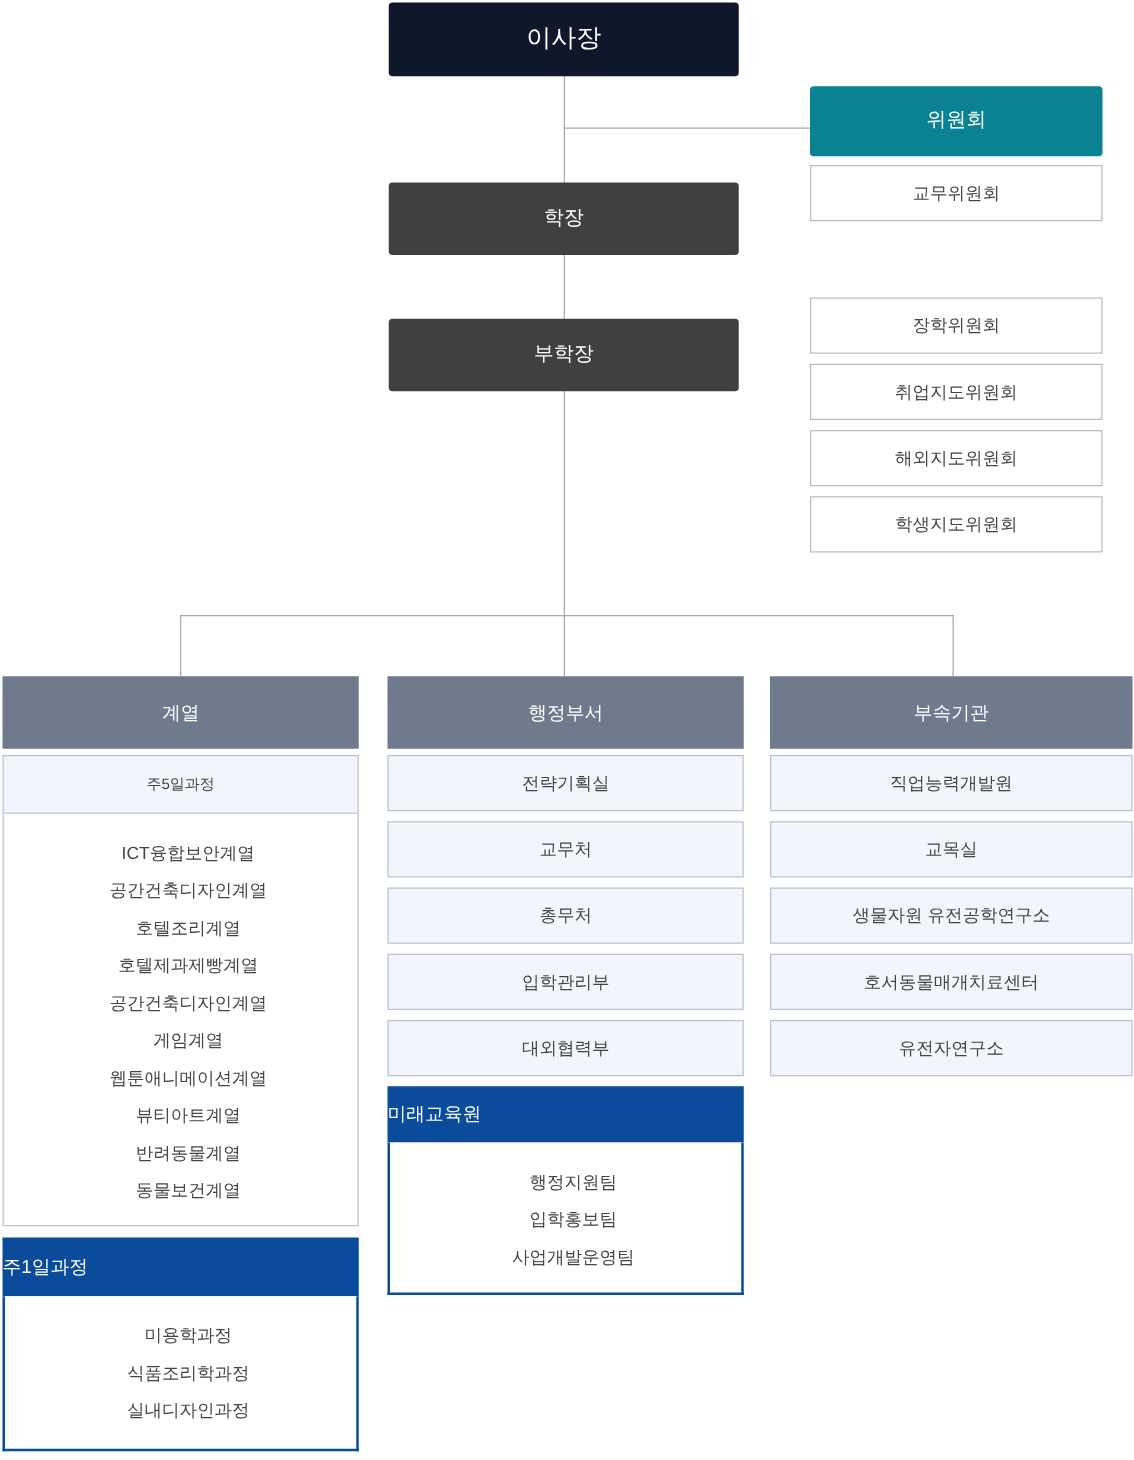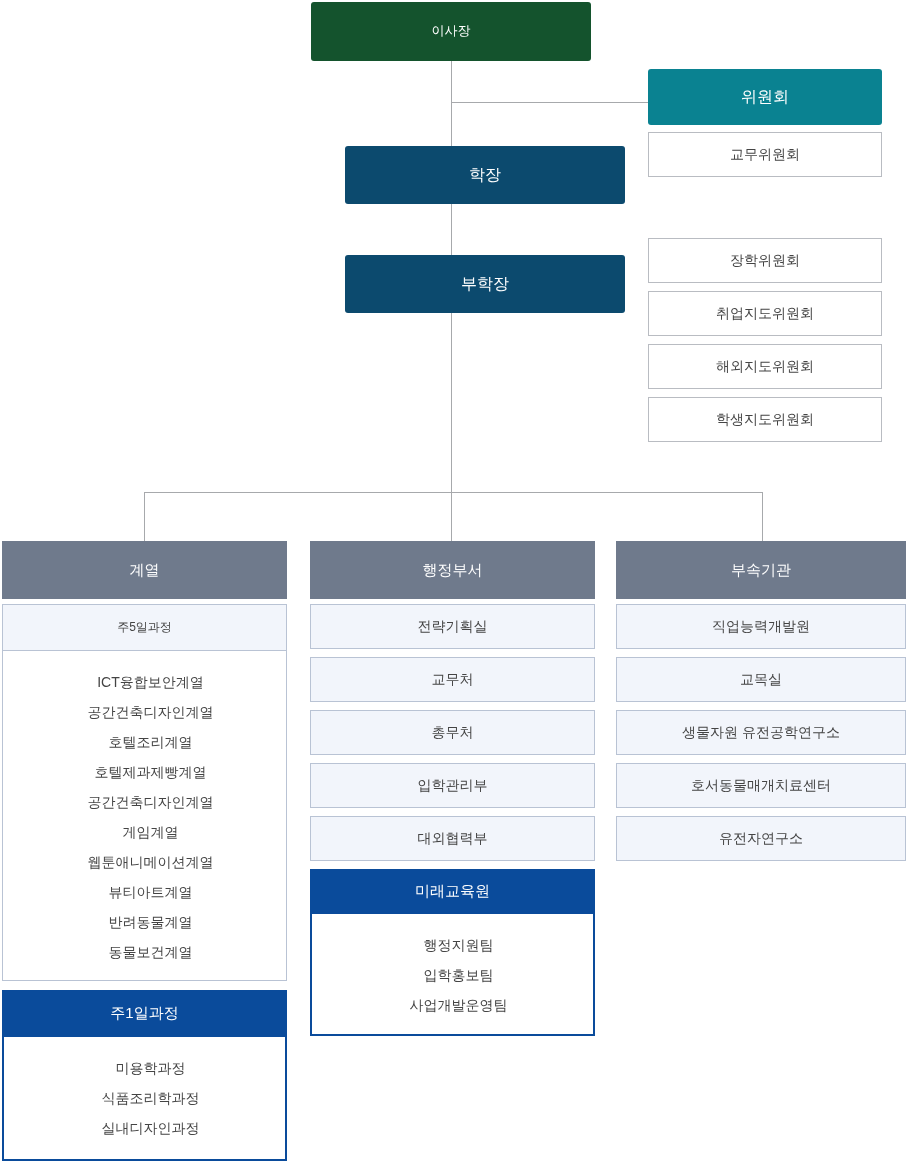--- a/index.html
+++ b/index.html
@@ -24,31 +24,30 @@
   .node {
     position: absolute;
     box-sizing: border-box;
     display: flex;
     align-items: center;
     justify-content: center;
     text-align: center;
     line-height: 1.25;
   }
   .node-chair {
-    background: #14532d;
-    color: #ffffff;
-    font-size: 13px;
+    background: #0f172a;
+    color: #ffffff;
+    font-size: 20px;
     border-radius: 3px;
   }
   .node-blue {
-    background: #0c4a6e;
+    background: #404040;
     color: #ffffff;
     font-size: 16px;
     border-radius: 3px;
-    margin-left: 34px;
   }
   .node-teal {
     background: #0a8291;
     color: #ffffff;
     font-size: 16px;
     border-radius: 3px;
   }
 
   
   .committee-item {
@@ -94,21 +93,20 @@
     margin-top: 5px;
   }
   .subhead-blue {
     box-sizing: border-box;
     height: 45px;
     background: #0a4b9b;
     color: #ffffff;
     font-size: 15px;
     display: flex;
     align-items: center;
-    justify-content: center;
   }
   .subhead-light {
     box-sizing: border-box;
     height: 46px;
     background: #f2f5fb;
     border: 1px solid #b9c3d4;
     border-bottom: none;
     display: flex;
     align-items: center;
     justify-content: center;

